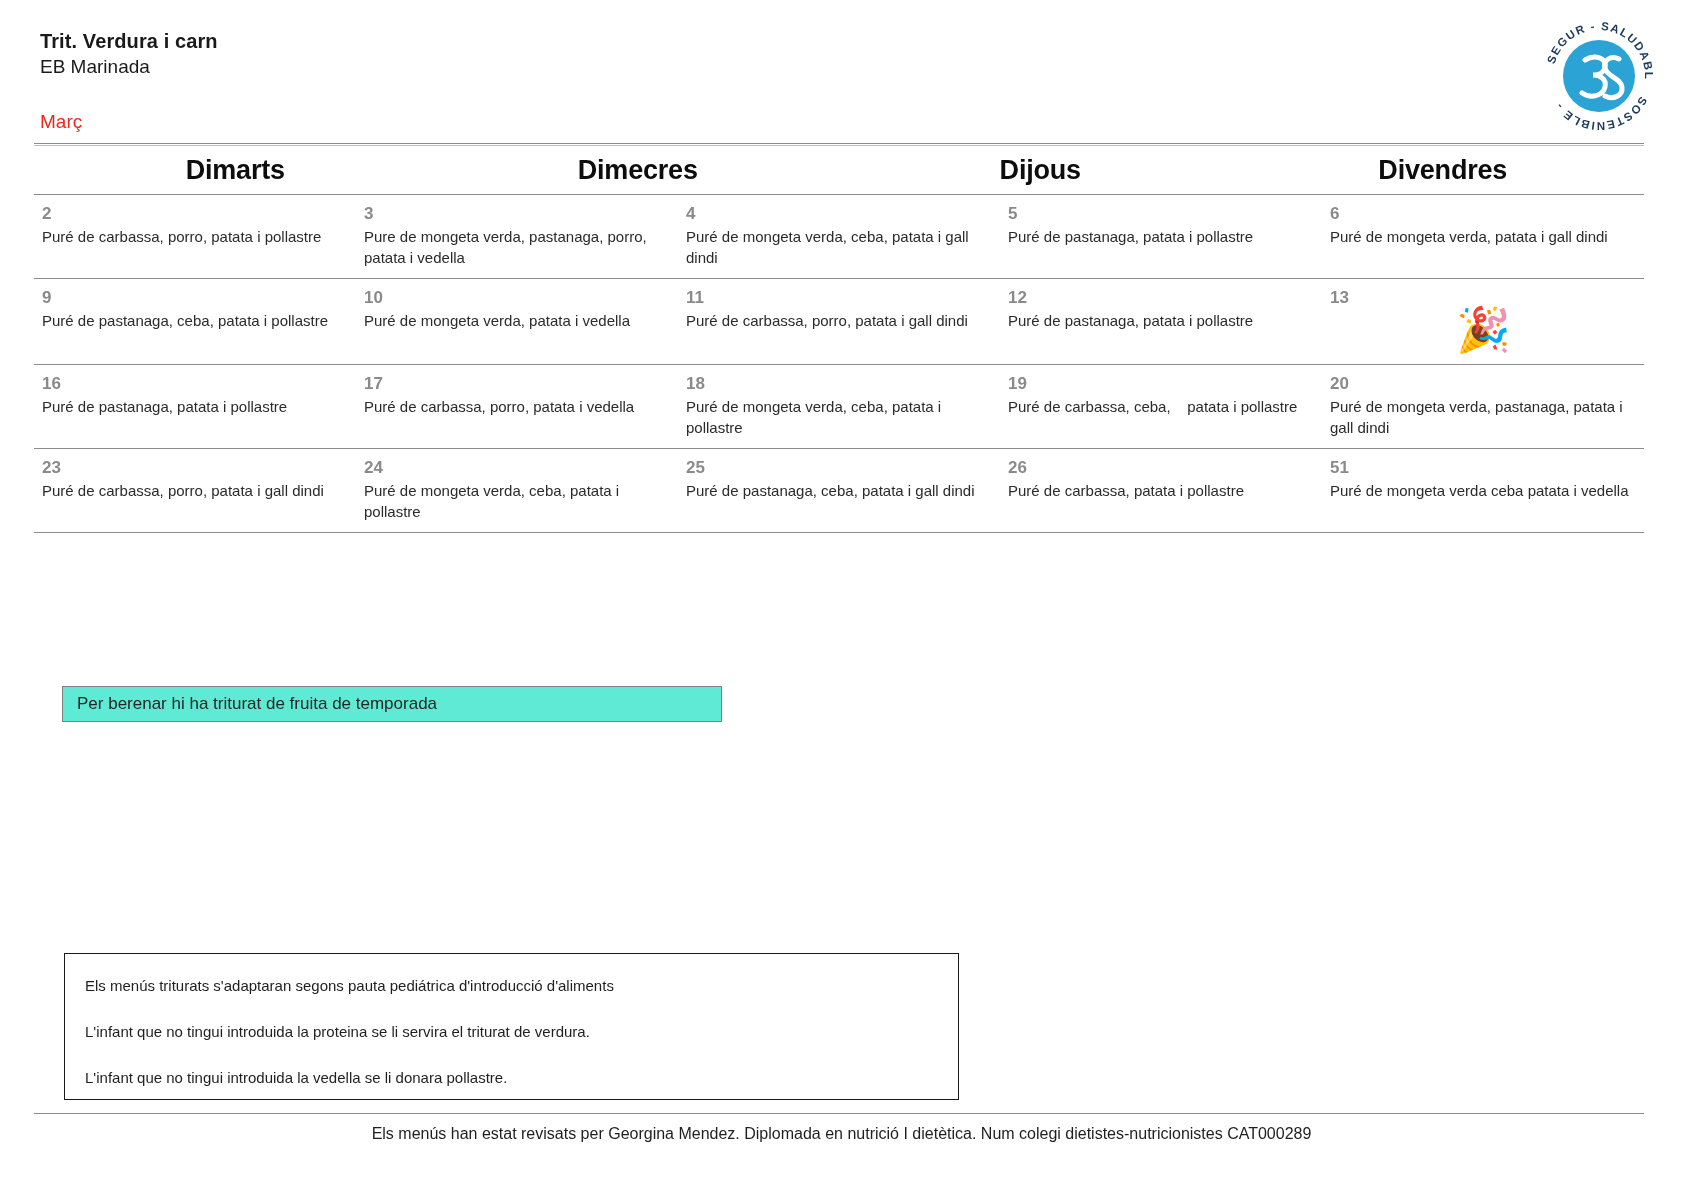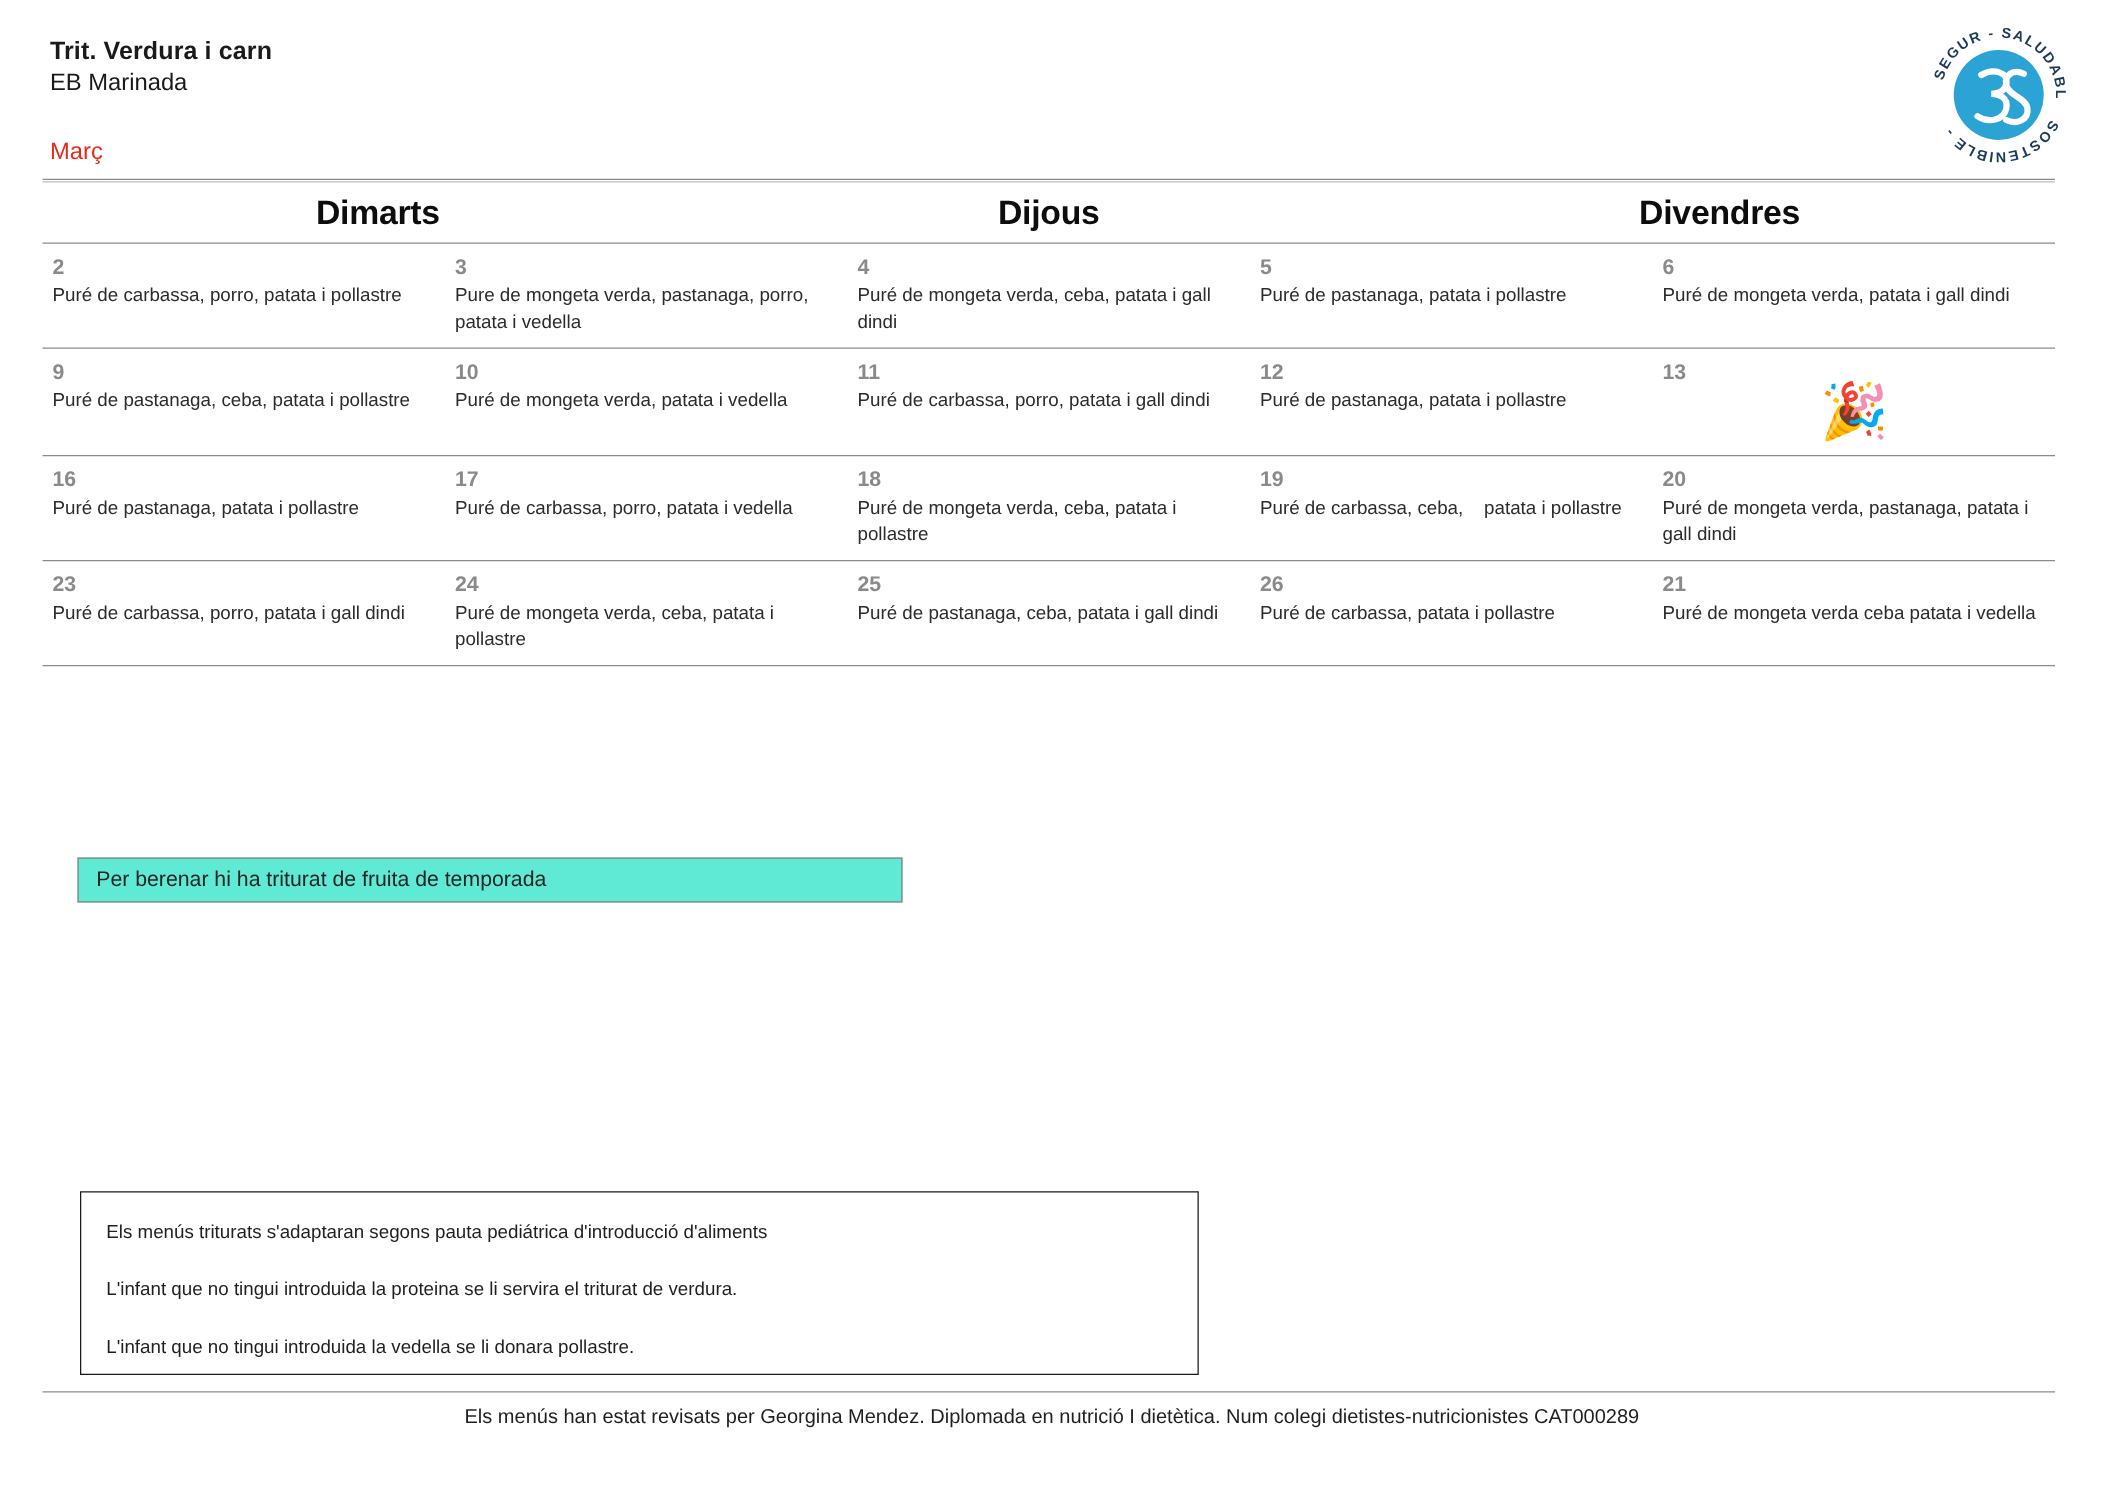--- a/index.html
+++ b/index.html
@@ -188,20 +188,21 @@
       <text font-family="&quot;Liberation Sans&quot;, sans-serif" font-size="11.5" font-weight="bold" fill="#1b3a5c" letter-spacing="1.4">
         <textPath href="#arcBottom" startOffset="14%">SOSTENIBLE -</textPath>
       </text>
     </svg>
   </div>
 
   <div class="cal">
     <div class="rule-top"></div>
     <div class="dayhead-row">
       <div class="dayhead">Dimarts</div>
+      <div class="dayhead">Dimecres</div>
       <div class="dayhead">Dijous</div>
       <div class="dayhead">Divendres</div>
     </div>
 
     <div class="rule"></div>
     <div class="week">
       <div class="cell">
         <div class="daynum">2</div>
         <div class="meal">Puré de carbassa, porro, patata i pollastre</div>
       </div>
@@ -283,21 +284,21 @@
       </div>
       <div class="cell">
         <div class="daynum">25</div>
         <div class="meal">Puré de pastanaga, ceba, patata i gall dindi</div>
       </div>
       <div class="cell">
         <div class="daynum">26</div>
         <div class="meal">Puré de carbassa, patata i pollastre</div>
       </div>
       <div class="cell">
-        <div class="daynum">21</div>
+        <div class="daynum">51</div>
         <div class="meal">Puré de mongeta verda ceba patata i vedella</div>
       </div>
     </div>
     <div class="rule"></div>
   </div>
 
   <div class="snack-box">
     <span class="snack-text">Per berenar hi ha triturat de fruita de temporada</span>
   </div>
 

